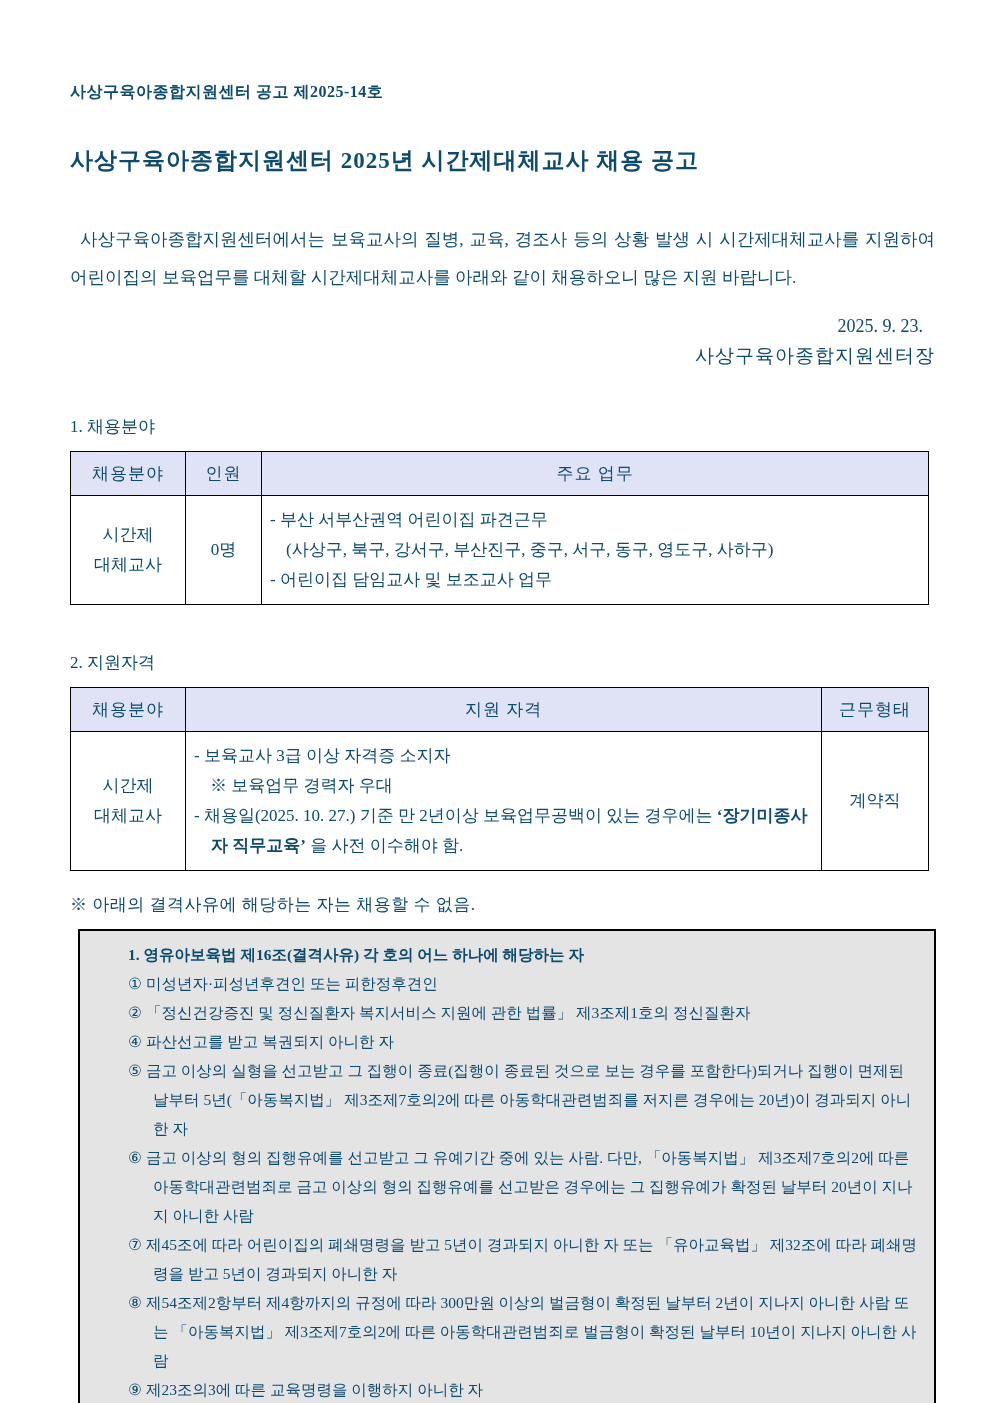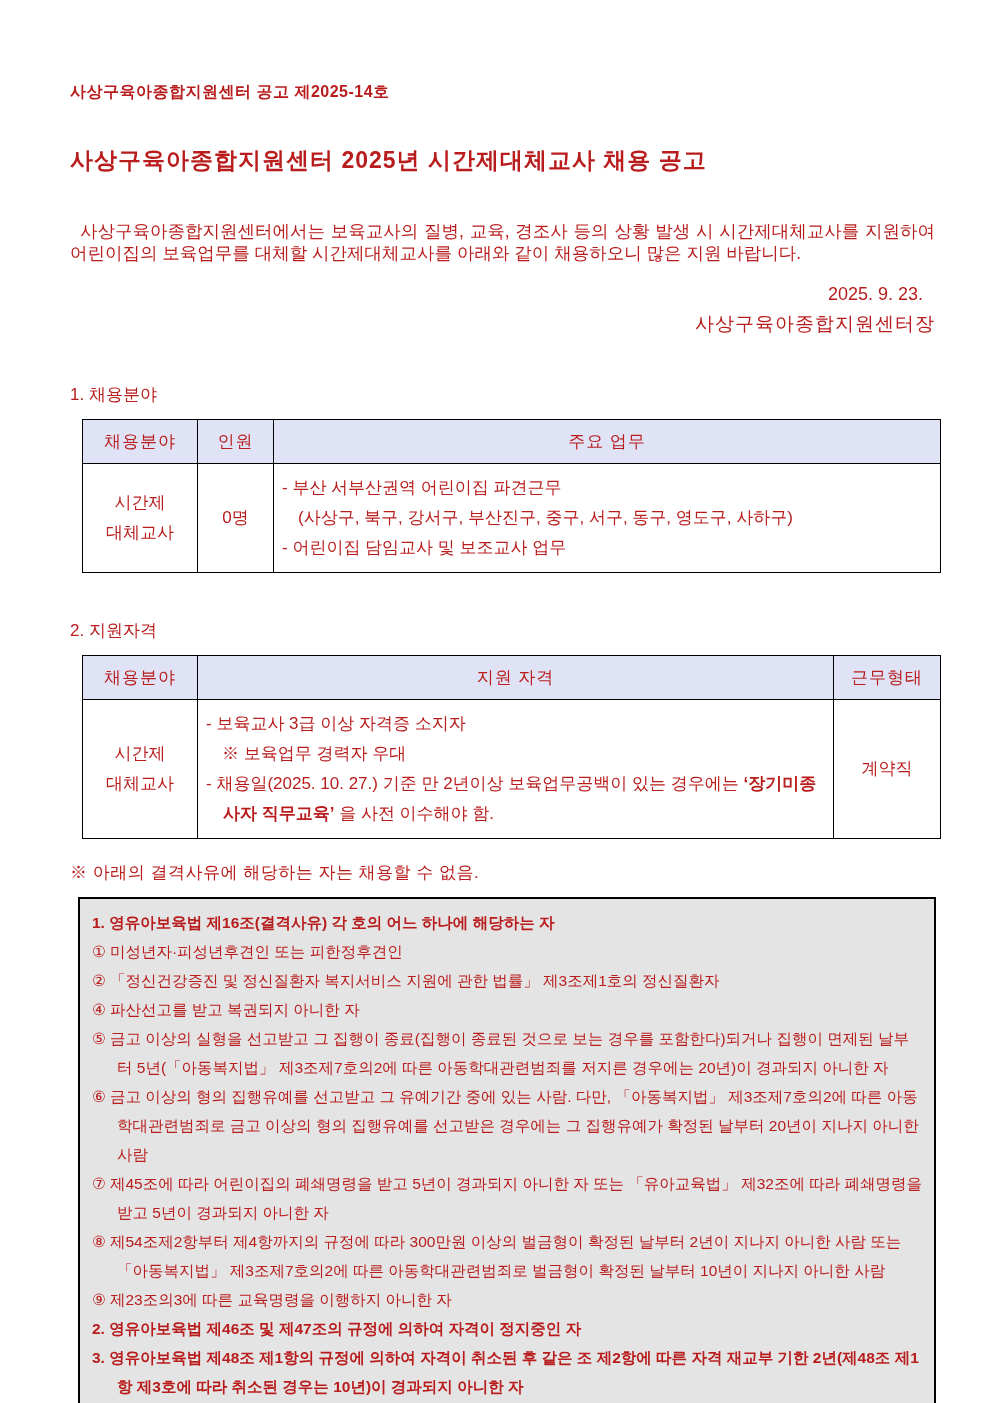--- a/index.html
+++ b/index.html
@@ -2,41 +2,41 @@
 <html><head>
 <meta charset="utf-8">
 <style>
   * { box-sizing: border-box; }
   html, body { margin: 0; padding: 0; background: #ffffff; }
   .page {
     width: 992px;
     height: 1403px;
     margin: 0 auto;
     background: #ffffff;
-    color: #b91c1c;
-    font-family: Liberation Sans, sans-serif;
+    color: #0c4a6e;
+    font-family: Liberation Serif, serif;
     padding: 82px 57px 0 70px;
     overflow: hidden;
   }
   .doc-number {
     font-size: 16px;
     font-weight: bold;
     letter-spacing: 0.5px;
   }
   .title {
     margin-top: 42px;
     text-align: left;
     font-size: 23px;
     font-weight: bold;
     letter-spacing: 1px;
   }
   .intro {
     margin-top: 44px;
     font-size: 17.5px;
-    line-height: 22px;
+    line-height: 38px;
     text-align: justify;
     text-indent: 10px;
     word-break: break-all;
   }
   .date-line {
     margin-top: 20px;
     text-align: right;
     font-size: 18px;
     padding-right: 12px;
   }
@@ -49,21 +49,21 @@
   .section-heading {
     font-size: 17px;
     margin-top: 0;
   }
   .section-heading.first { margin-top: 46px; }
   .section-heading.second { margin-top: 30px; }
   table.doc-table {
     border-collapse: collapse;
     width: 858px;
     margin-top: 13px;
-    margin-left: 12px;
+    margin-left: 0;
     table-layout: fixed;
   }
   .doc-table th {
     background: #dfe3f5;
     border: 1px solid #000;
     font-size: 17px;
     font-weight: normal;
     height: 44px;
     text-align: center;
     letter-spacing: 1px;
@@ -89,21 +89,21 @@
     margin-top: 13px;
     margin-left: 8px;
     width: 858px;
     background: #e4e4e4;
     border: 2px solid #000;
     padding: 9px 12px 10px 12px;
     font-size: 15.5px;
     line-height: 29px;
   }
   .box-line { word-break: break-all; }
-  .box-line.hang { padding-left: 25px; text-indent: -25px; }
+  .box-line.hang { padding-left: 25px; text-indent: -25px; margin-left: 36px; }
   .box-line.bold { font-weight: bold; }
   .marker { margin-right: 4px; }
   .spacer-after-tables { height: 16px; }
 </style>
 </head>
 <body>
 
 <div class="page">
 
   <div class="doc-number">사상구육아종합지원센터 공고 제2025-14호</div>

